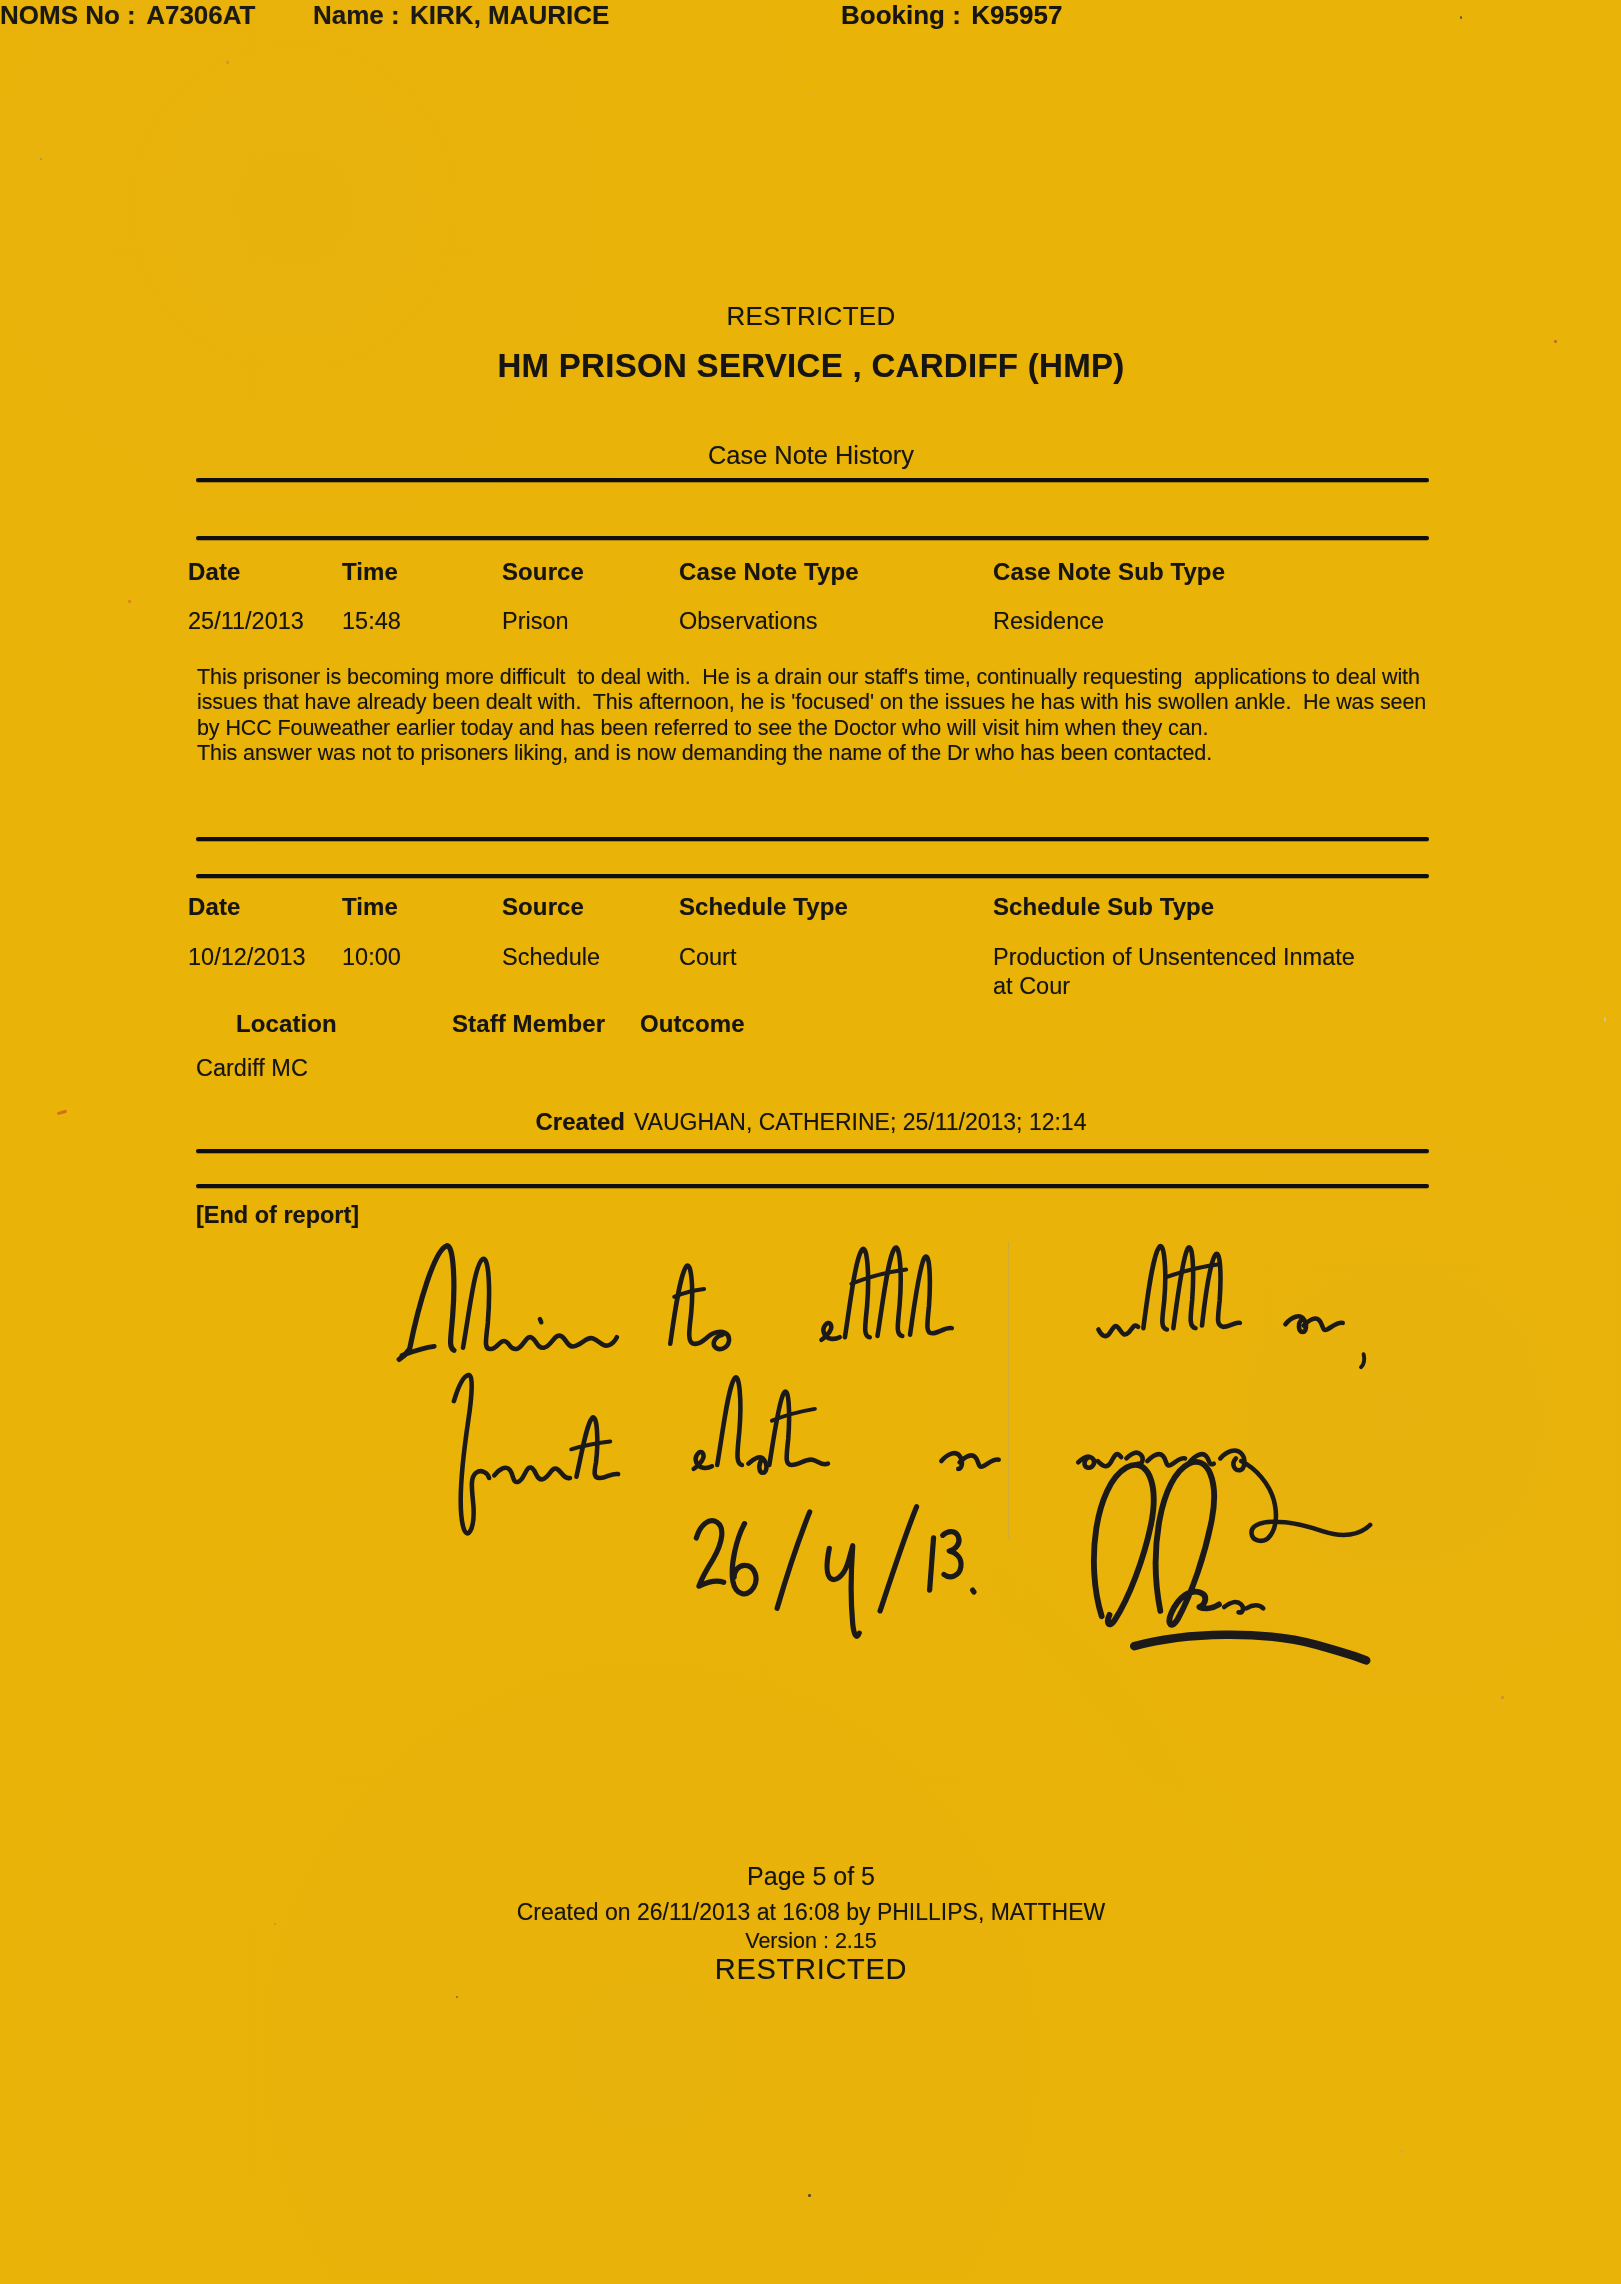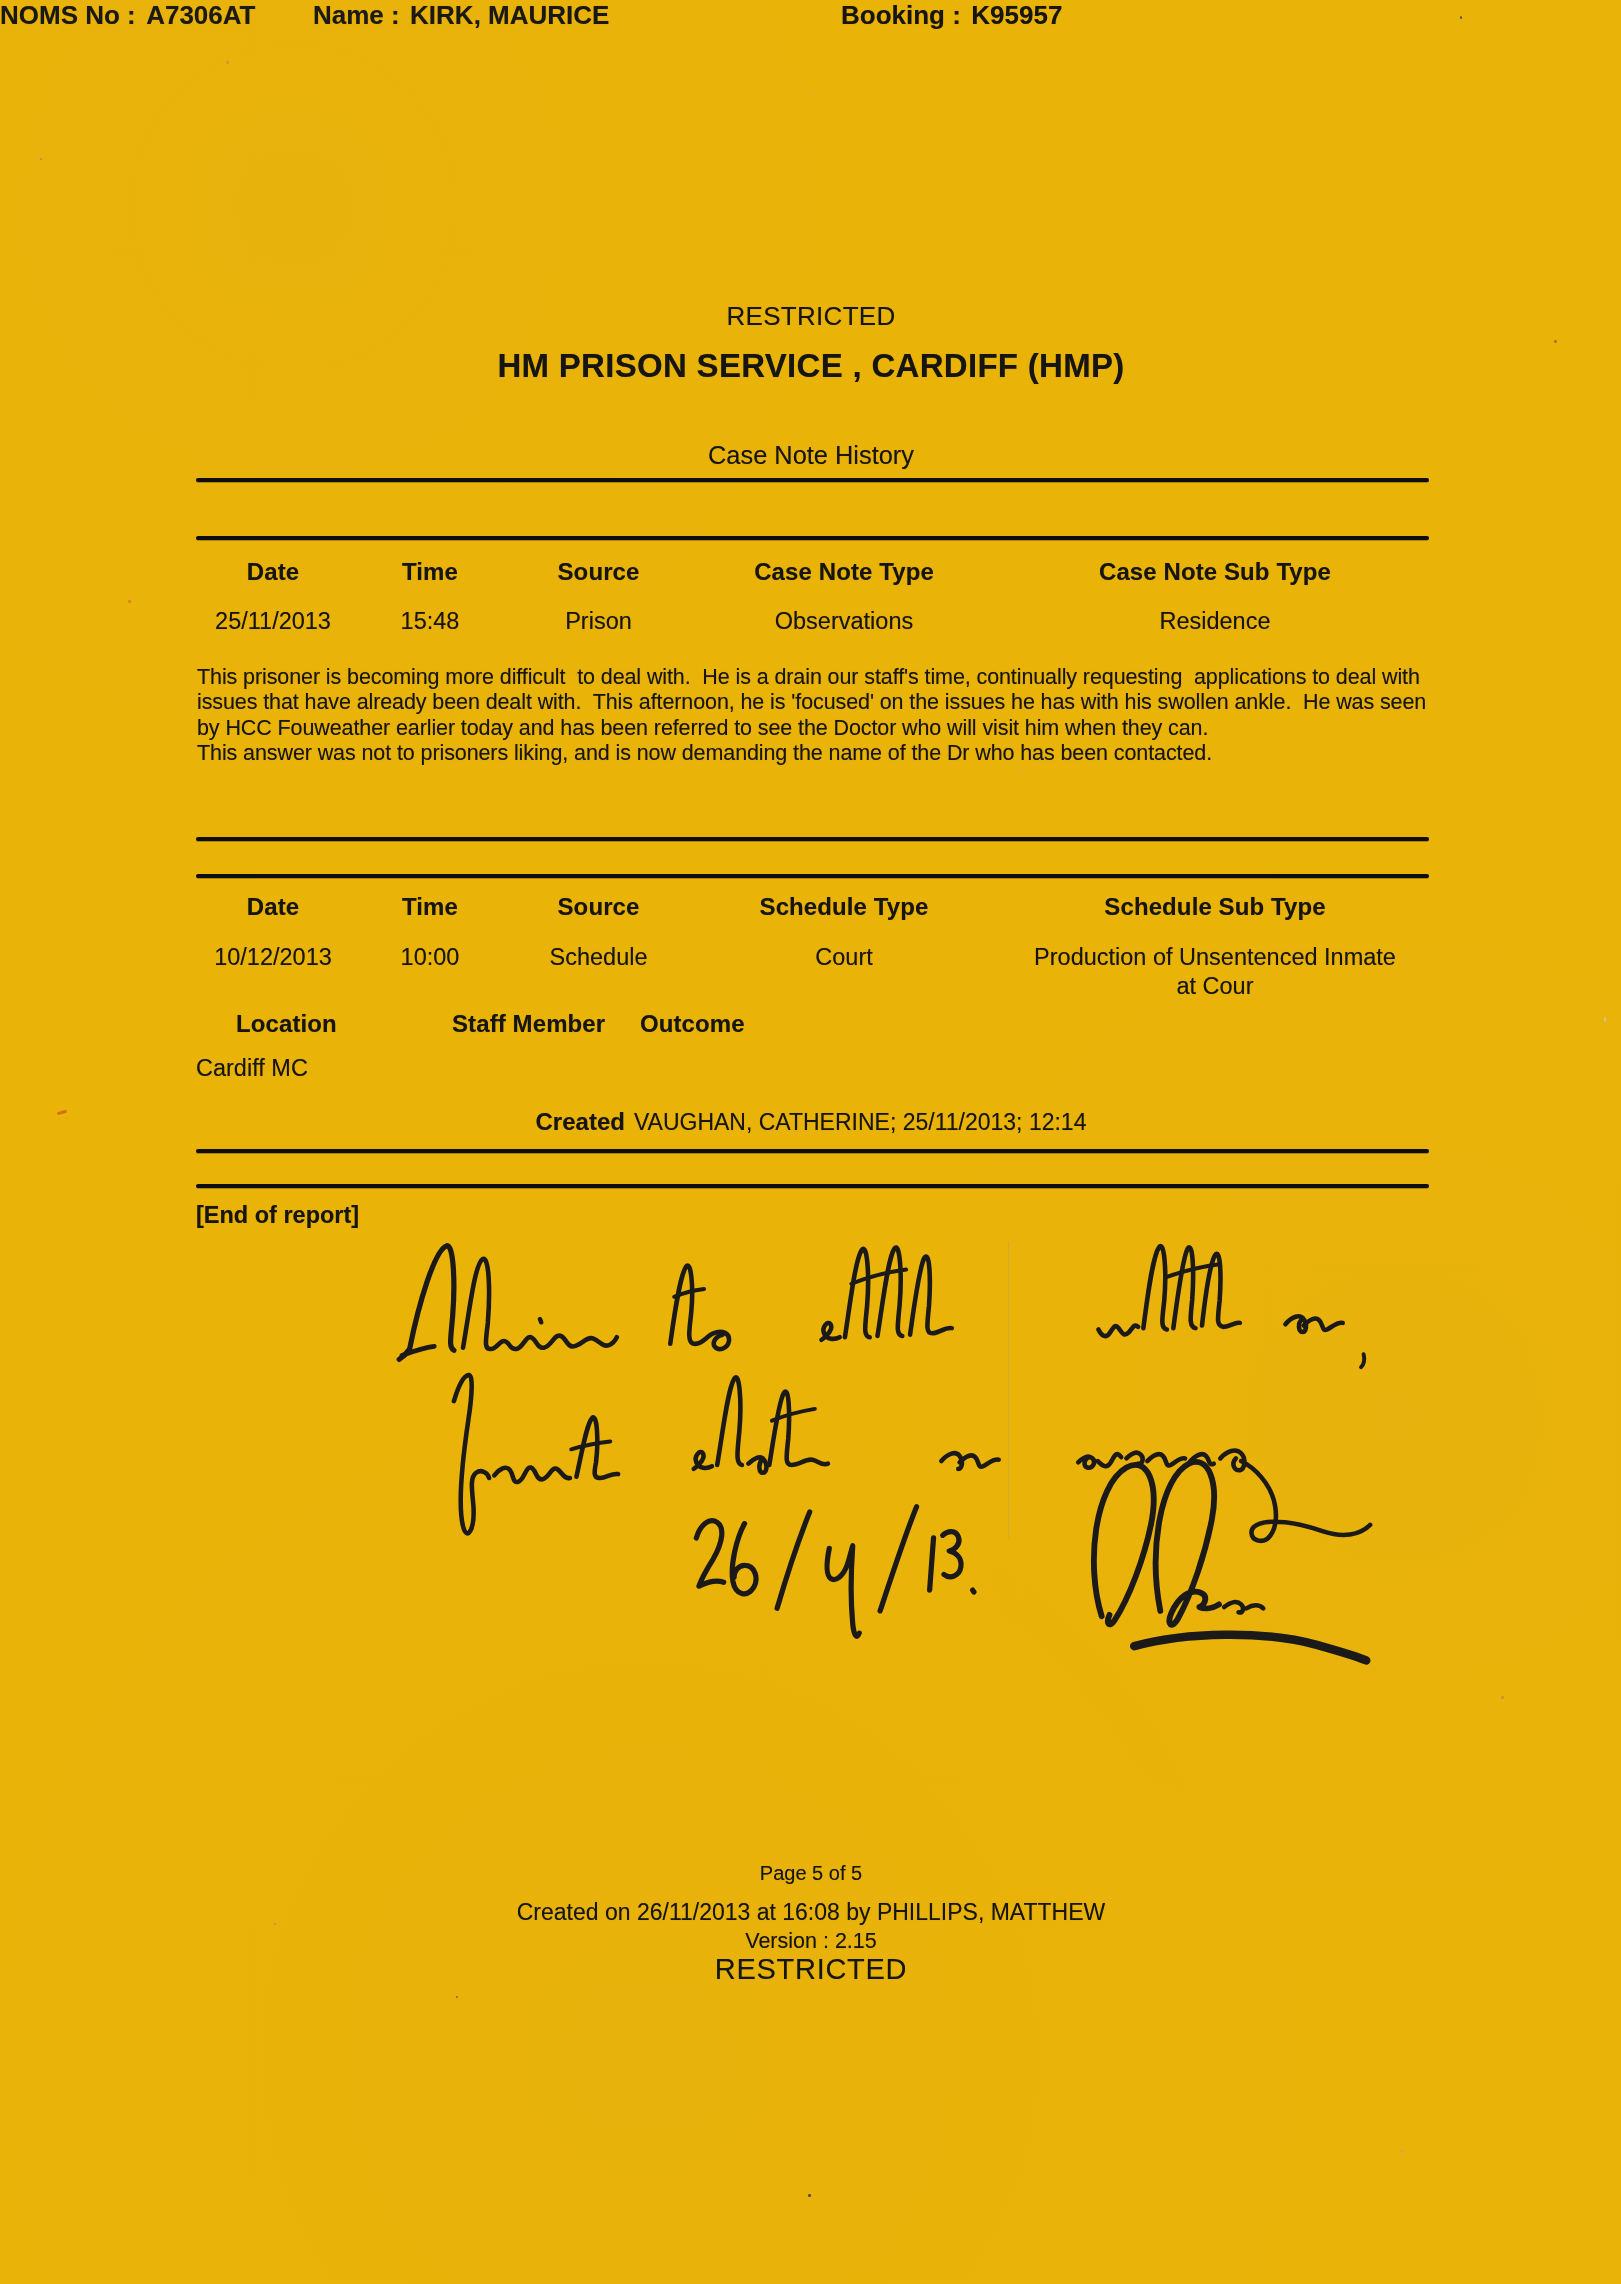--- a/index.html
+++ b/index.html
@@ -18,21 +18,21 @@
     background:
       radial-gradient(circle at 18% 9%, rgba(205,170,110,.05), transparent 22%),
       radial-gradient(circle at 86% 62%, rgba(190,170,120,.05), transparent 25%),
       radial-gradient(circle at 40% 90%, rgba(180,160,120,.04), transparent 30%);
   }
   .abs{position:absolute;}
   .centered{left:0;right:0;text-align:center;}
   .b{font-weight:700;}
   .doc-text{text-shadow:0 0 0.7px rgba(25,22,18,.4);}
   .rule{position:absolute;left:196px;width:1233px;height:3.9px;background:#0f0e0c;border-radius:2px;box-shadow:0 0.7px 0 rgba(0,0,0,.35);}
-  .grid5{position:absolute;left:196px;width:1233px;display:grid;grid-template-columns:154px 160px 177px 314px 1fr;text-align:center;}
+  .grid5{position:absolute;left:188px;width:1233px;display:grid;grid-template-columns:154px 160px 177px 314px 1fr;}
   .grid3{position:absolute;left:196px;width:1233px;display:grid;grid-template-columns:216px 188px 1fr;margin-left:40px;}
   .cell{white-space:pre-line;}
   .hdr{font-weight:700;font-size:24px;letter-spacing:0.1px;}
   .val{font-size:23.5px;}
   .restricted-top{top:301px;font-size:26px;letter-spacing:0.3px;}
   .title{top:347px;font-size:33px;letter-spacing:0.3px;}
   .subtitle{top:441px;font-size:25.4px;}
   .rule-a{top:478px;}
   .rule-b{top:536px;}
   .identity{top:489px;left:196px;width:1233px;display:grid;grid-template-columns:313px 528px 1fr;font-size:26px;font-weight:700;}
@@ -50,21 +50,21 @@
   .t2-row .cell{line-height:29px;}
   .loc-head{top:1010px;}
   .loc-val{top:1055px;left:196px;font-size:23.5px;}
   .created2{top:1108px;}
   .rule-e{top:1149px;}
   .rule-f{top:1184px;}
   .end-report{top:1202px;left:196px;font-size:23.5px;font-weight:700;}
   .hw-svg{position:absolute;left:248px;top:1199px;width:1186px;height:515px;}
   .hw-svg path{fill:none;stroke:#1b1a18;stroke-linecap:round;stroke-linejoin:round;}
   .fold-line{position:absolute;left:1008px;top:1242px;width:1.3px;height:297px;background:#9a9890;opacity:.3;}
-  .footer-page{top:1862px;font-size:20px;}
+  .footer-page{top:1862px;font-size:25px;}
   .footer-created{top:1899px;font-size:23px;}
   .footer-version{top:1929px;font-size:21.5px;}
   .restricted-bottom{top:1953px;font-size:29px;letter-spacing:0.7px;}
   
   .sp{position:absolute;border-radius:50%;pointer-events:none;}
   .sp:nth-child(1){left:226px;top:61px;width:2.6px;height:2.6px;background:#d08a3a;opacity:.8;}
   .sp:nth-child(2){left:1460px;top:15.6px;width:2px;height:3.3px;background:#3a3a3a;opacity:.8;}
   .sp:nth-child(3){left:810px;top:93px;width:2px;height:2px;background:#c9b06a;opacity:.9;}
   .sp:nth-child(4){left:1554px;top:340px;width:2.6px;height:2.6px;background:#b34a2a;opacity:.7;}
   .sp:nth-child(5){left:57px;top:1111px;width:9.8px;height:3.3px;border-radius:2px;background:#d2601f;opacity:.85;transform:rotate(-15deg);}

